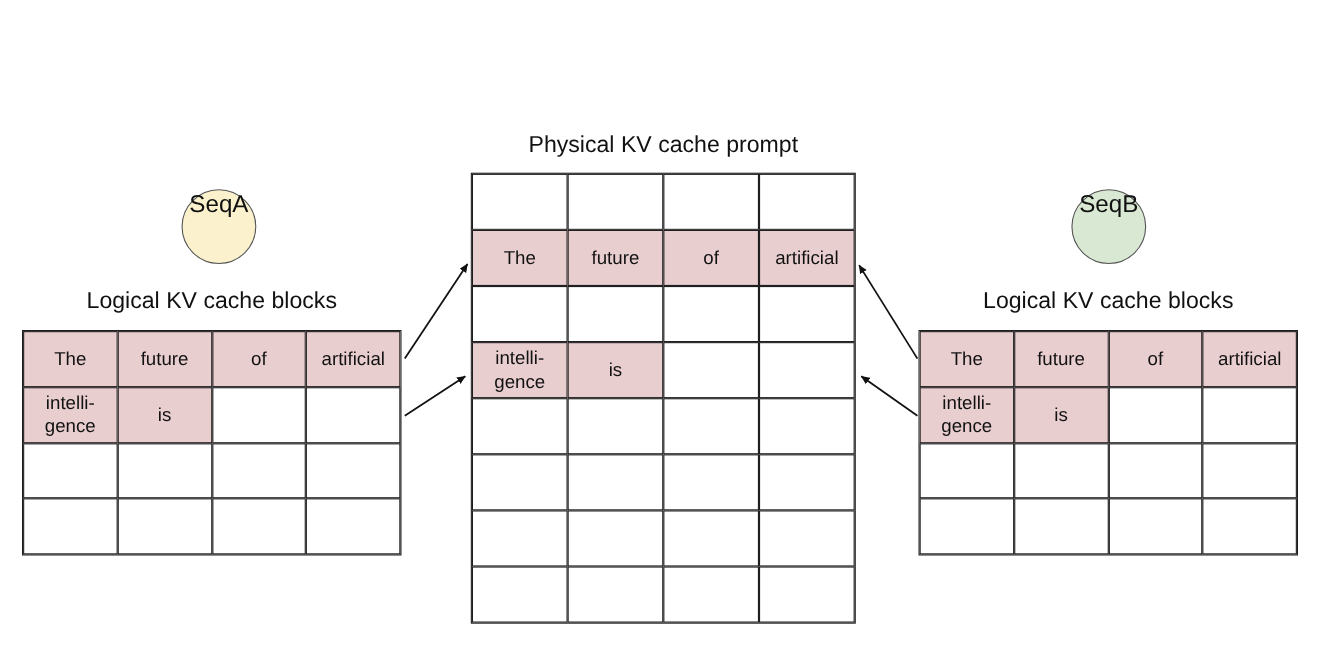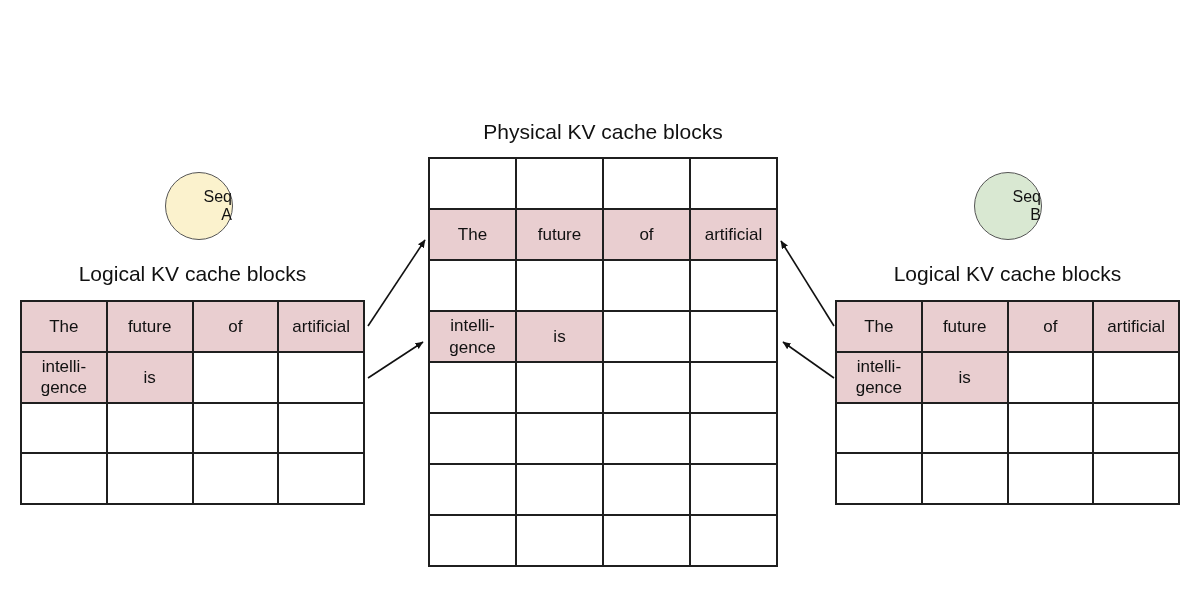--- a/index.html
+++ b/index.html
@@ -78,44 +78,44 @@
     overflow:hidden;
   }
   .cell.hl{ background:var(--pink); }
 
   .seq-circle{
     position:absolute;
     width:68px; height:68px;
     border-radius:50%;
     border:1.5px solid #555;
     display:flex;
-    flex-direction:column;
-    align-items:flex-end;
+    flex-direction:row;
+    align-items:flex-start;
     justify-content:center;
-    font-size:16px;
+    font-size:22px;
     line-height:1.15;
     box-sizing:border-box;
   }
   .seq-a{ left:165px; top:172px; background:var(--seq-a-bg); }
   .seq-b{ left:974px; top:172px; background:var(--seq-b-bg); }
 
   .arrows{
     position:absolute;
     left:0; top:0;
     width:1200px; height:591px;
     pointer-events:none;
   }
 </style>
 </head>
 <body>
 
 <div class="stage">
 
 
-  <div class="section-title physical-title">Physical KV cache blocks</div>
+  <div class="section-title physical-title">Physical KV cache prompt</div>
 
   <div class="seq-circle seq-a">
     <span>Seq</span>
     <span>A</span>
   </div>
   <div class="seq-circle seq-b">
     <span>Seq</span>
     <span>B</span>
   </div>
 

